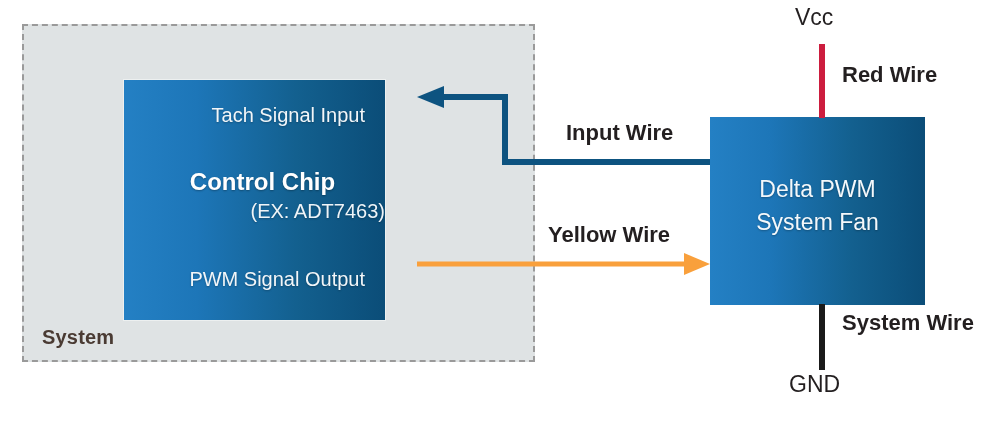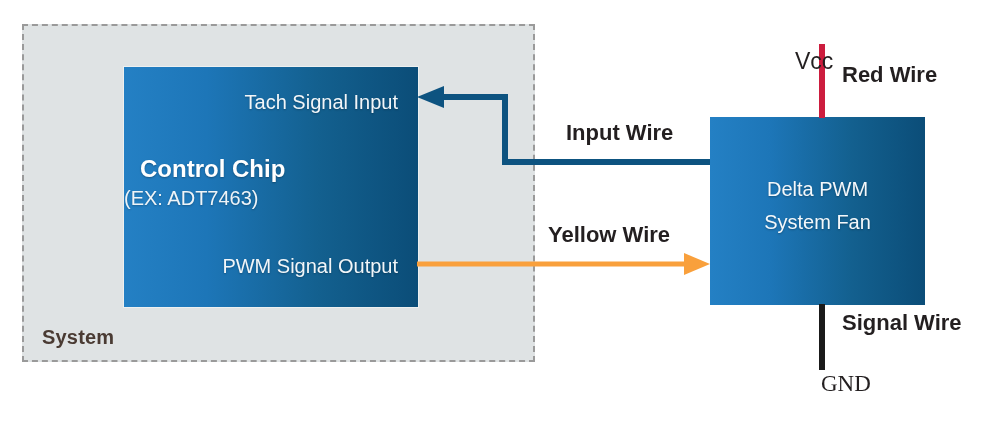--- a/index.html
+++ b/index.html
@@ -36,22 +36,22 @@
     color: #4a3b33;
     letter-spacing: 0.2px;
     white-space: nowrap;
     margin-top: 12px;
   }
 
   
   .chip-box {
     position: absolute;
     left: 124px;
-    top: 67px;
-    width: 294px;
+    top: 80px;
+    width: 261px;
     height: 240px;
     background: linear-gradient(to right, #2480c4 0%, #1d76b8 28%, #13608f 66%, #0b4d78 100%);
     box-shadow: 0 0 0 1px rgba(255,255,255,0.45);
   }
   .fan-box {
     position: absolute;
     left: 710px;
     top: 117px;
     width: 215px;
     height: 188px;
@@ -76,46 +76,46 @@
     color: #f2f6f9;
     white-space: nowrap;
     text-shadow: 0 1px 2px rgba(0,0,0,0.25);
     text-align: right;
   }
   .chip-title {
     position: absolute;
     left: 0;
     right: 0;
     top: 88px;
-    text-align: left;
+    text-align: center;
     font-size: 24px;
     font-weight: bold;
     color: #ffffff;
     text-shadow: 0 1px 2px rgba(0,0,0,0.3);
     white-space: nowrap;
     margin-left: 16px;
   }
   .chip-sub {
     position: absolute;
     left: 0;
     right: 0;
     top: 120px;
-    text-align: left;
+    text-align: right;
     font-size: 20px;
     color: #eef4f8;
     text-shadow: 0 1px 2px rgba(0,0,0,0.25);
     white-space: nowrap;
   }
   .fan-title {
     position: absolute;
     left: 0;
     right: 0;
     top: 56px;
     text-align: center;
-    font-size: 20px;
+    font-size: 23px;
     font-weight: normal;
     color: #f4f8fb;
     line-height: 33px;
     text-shadow: 0 1px 2px rgba(0,0,0,0.28);
   }
 
   
   #wires {
     position: absolute;
     left: 0;
@@ -130,22 +130,22 @@
     position: absolute;
     font-size: 22px;
     font-weight: bold;
     color: #231f20;
     white-space: nowrap;
   }
   .lbl-blue   { left: 566px; top: 120px; }
   .lbl-yellow { left: 548px; top: 222px; }
   .lbl-red    { left: 842px; top: 62px; }
   .lbl-black  { left: 842px; top: 310px; }
-  .lbl-vcc    { left: 795px; top: 4px;  font-weight: normal; font-size: 23px; margin-top: 44px; }
-  .lbl-gnd    { left: 821px; top: 371px; font-weight: normal; font-size: 23px; font-family: Liberation Serif, serif; }
+  .lbl-vcc    { left: 795px; top: 4px;  font-weight: normal; font-size: 23px; }
+  .lbl-gnd    { left: 789px; top: 371px; font-weight: normal; font-size: 23px; }
 </style>
 </head>
 <body>
 
 <div id="canvas">
 
   <div class="system-box"></div>
   <div class="system-label">System</div>
 
   <div class="chip-box">
@@ -175,18 +175,18 @@
     </g>
 
     <line x1="822" y1="44" x2="822" y2="118" stroke="#cc1d3e" stroke-width="6" stroke-linecap="butt"></line>
 
     <line x1="822" y1="304" x2="822" y2="370" stroke="#1a1a1a" stroke-width="6" stroke-linecap="butt"></line>
   </svg>
 
   <div class="lbl lbl-blue">Input Wire</div>
   <div class="lbl lbl-yellow">Yellow Wire</div>
   <div class="lbl lbl-red">Red Wire</div>
-  <div class="lbl lbl-black">Signal Wire</div>
+  <div class="lbl lbl-black">System Wire</div>
 
   <div class="lbl lbl-vcc">Vcc</div>
   <div class="lbl lbl-gnd">GND</div>
 
 </div>
 
 </body></html>

